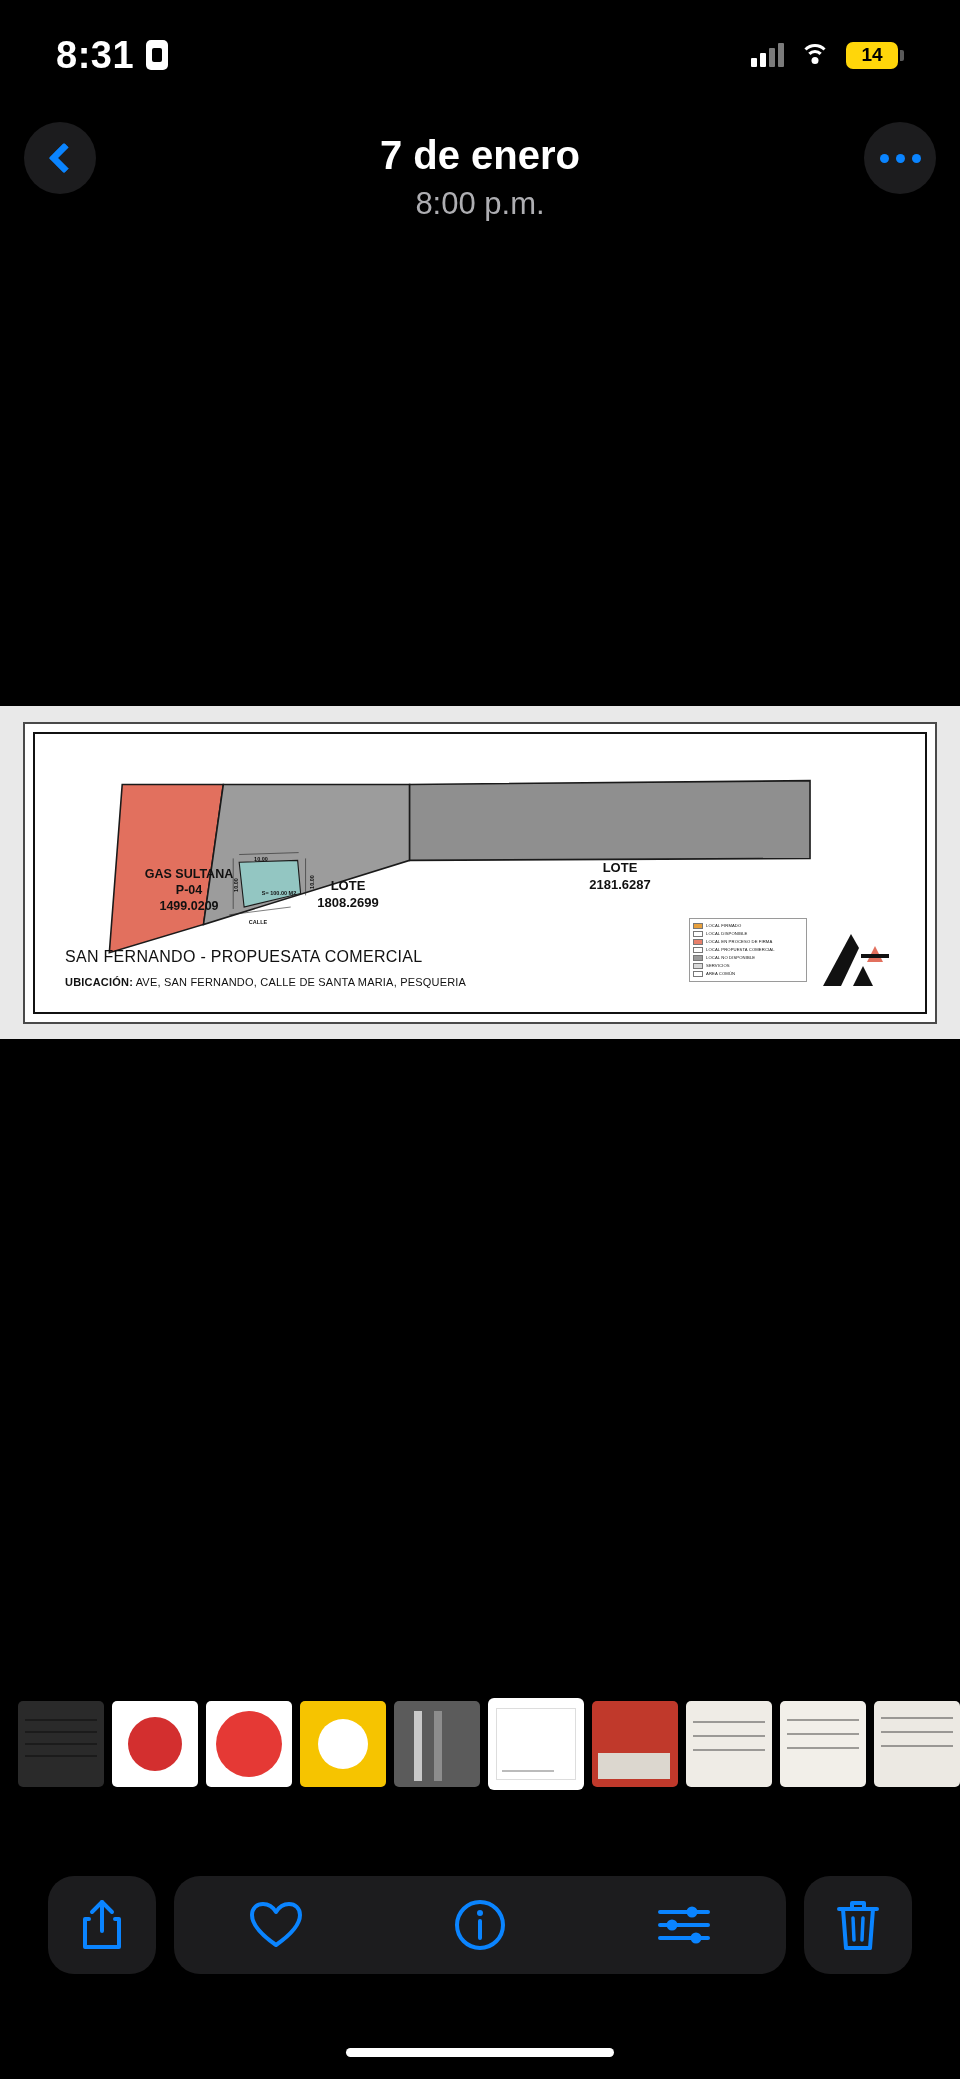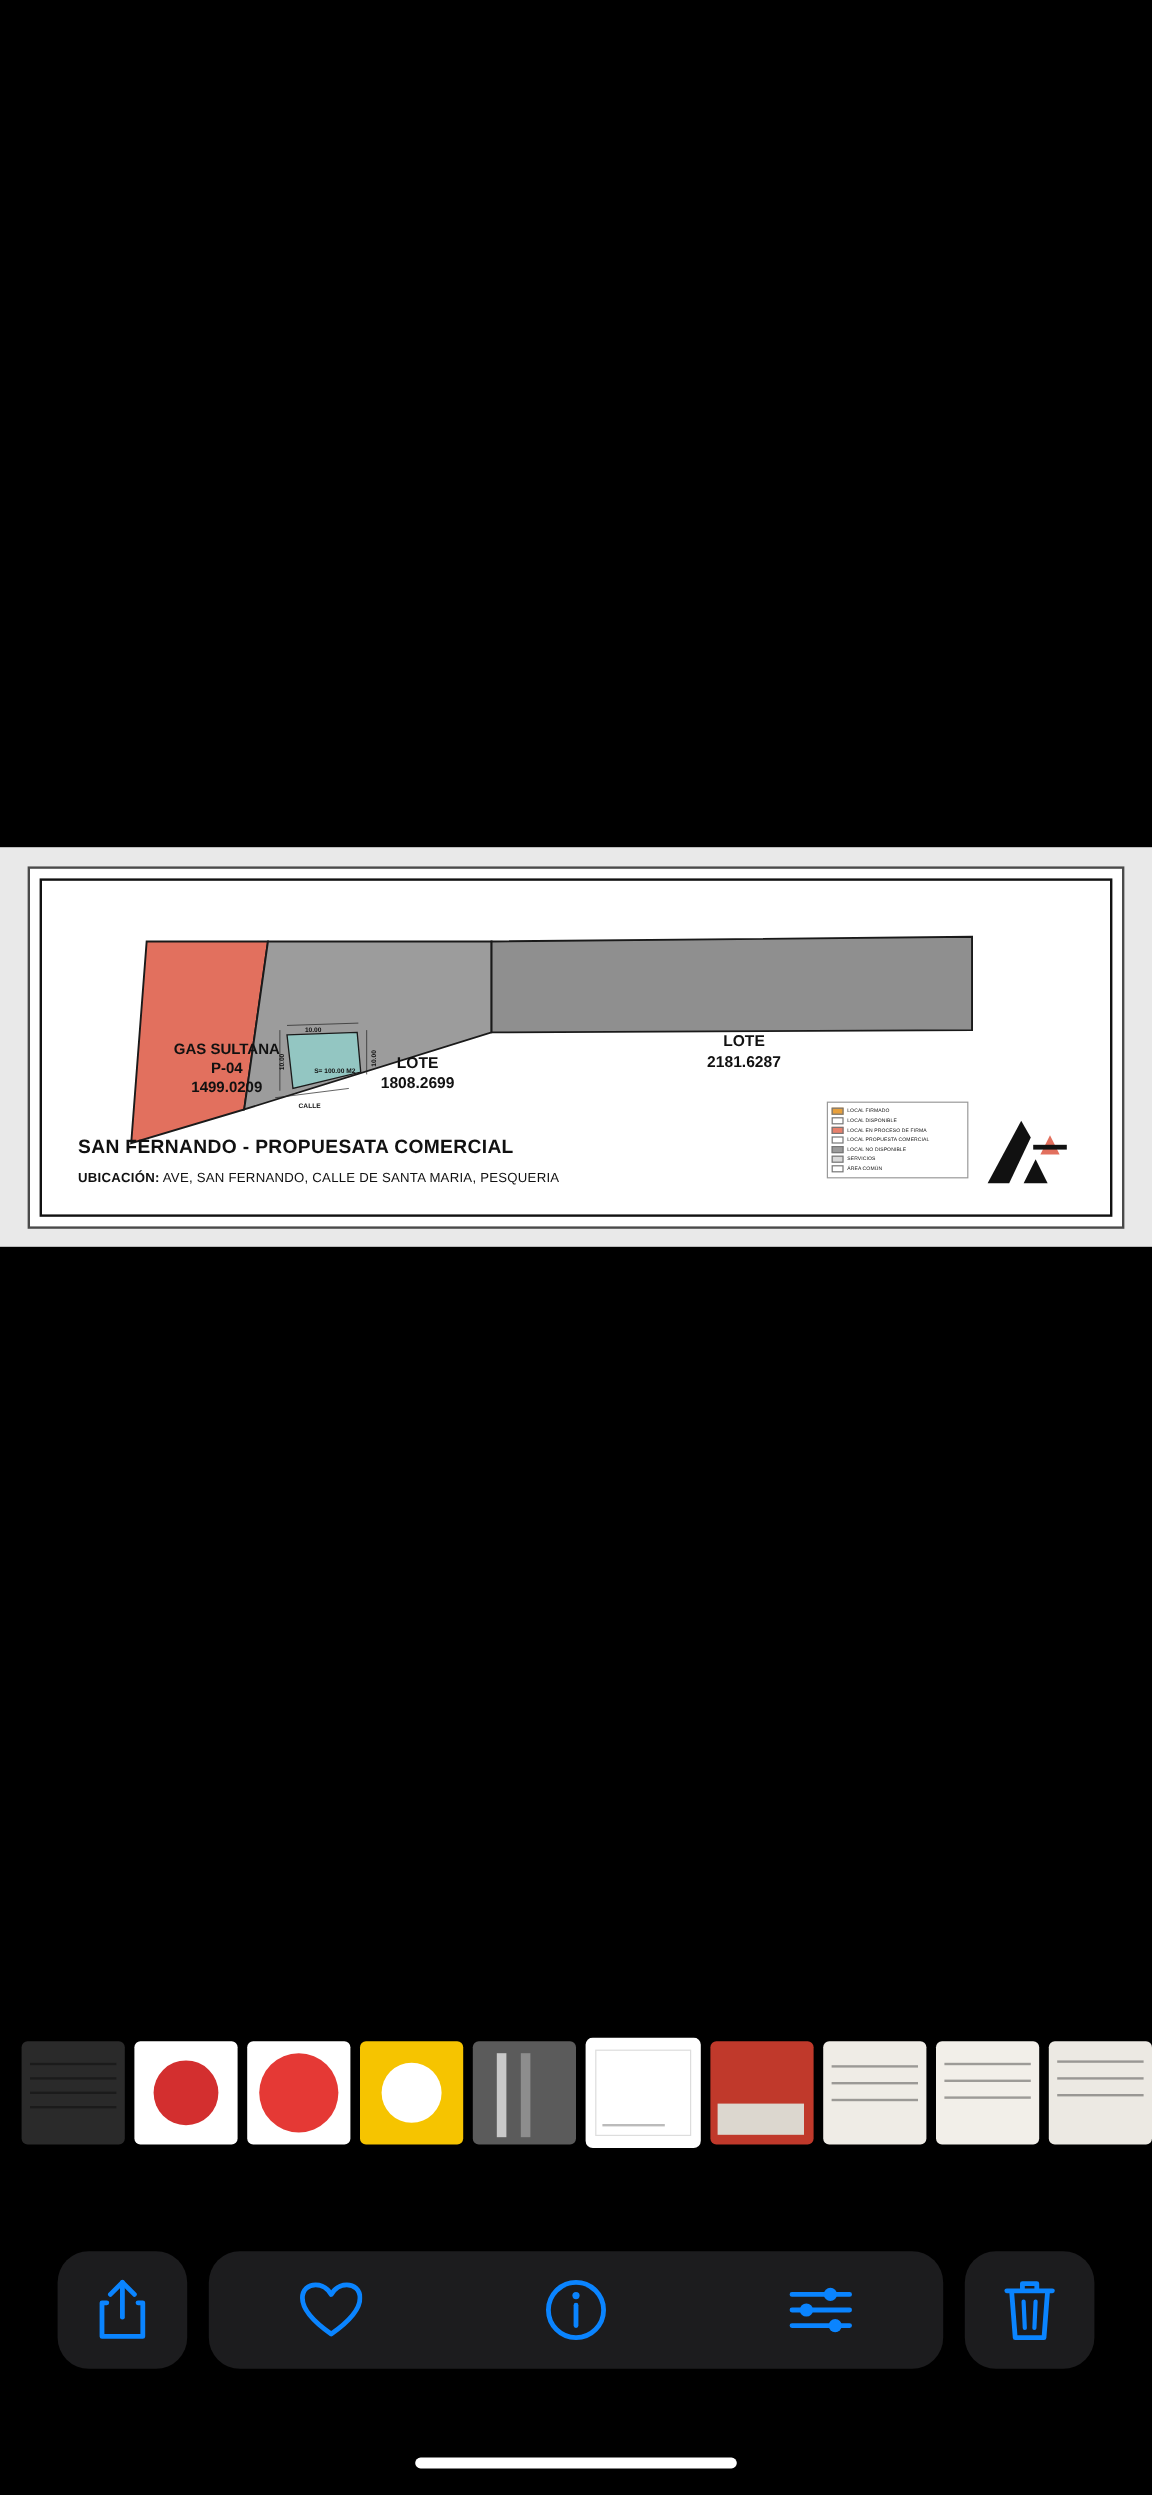--- a/index.html
+++ b/index.html
@@ -110,21 +110,21 @@
     margin: 0 auto;
   }
   .plan-inner {
     position: absolute; inset: 8px;
     border: 2px solid #111;
   }
   .plan-svg { position: absolute; inset: 0; width: 100%; height: 100%; }
 
   .plan-title {
     position: absolute; left: 30px; bottom: 46px;
-    font-size: 16px; font-weight: 700; color: #111; letter-spacing: .3px; margin-top: 28px;
+    font-size: 16px; font-weight: 400; color: #111; letter-spacing: .3px; margin-top: 28px;
   }
   .plan-loc {
     position: absolute; left: 30px; bottom: 24px;
     font-size: 11px; color: #111; letter-spacing: .2px;
   }
   .plan-loc b { font-weight: 700; }
 
   .legend {
     position: absolute; right: 118px; bottom: 30px;
     width: 118px; border: 1px solid #9a9a9a; background: #fff;
@@ -180,21 +180,58 @@
     position: absolute; bottom: 22px; left: 50%; transform: translateX(-50%);
     width: 268px; height: 9px; border-radius: 5px; background: #fff;
   }
   svg { display: block; }
 </style>
 </head>
 <body>
 
 <div class="phone">
 
-
+  <div class="statusbar">
+    <div class="status-time">
+      <span>8:31</span>
+      <span class="rec-badge"></span>
+    </div>
+    <div class="status-right">
+      <span class="signal">
+        <i></i>
+          <i></i>
+          <i></i>
+          <i></i>
+      </span>
+      <span class="wifi">
+        <span class="a"></span>
+          <span class="b"></span>
+          <span class="c"></span>
+      </span>
+      <span class="battery">
+        <span class="battery-body">14</span>
+        <span class="battery-cap"></span>
+      </span>
+    </div>
+  </div>
+
+  <div class="nav">
+    <div class="nav-btn back">
+      <span class="chev"></span>
+    </div>
+    <div class="nav-btn more">
+      <span class="dots">
+          <i></i>
+          <i></i>
+          <i></i>
+        </span>
+    </div>
+    <div class="nav-title">7 de enero</div>
+    <div class="nav-sub">8:00 p.m.</div>
+  </div>
 
   <div class="photo-area">
     <div class="plan-outer">
       <div class="plan-inner">
 
         <svg class="plan-svg" viewBox="0 0 898 286" preserveAspectRatio="none">
 
           <polygon points="88,52 190,52 170,196 75,225" fill="#e2705e" stroke="#1a1a1a" stroke-width="1.6"></polygon>
 
           <polygon points="190,52 378,52 378,130 170,196" fill="#9c9c9c" stroke="#1a1a1a" stroke-width="1.6"></polygon>

